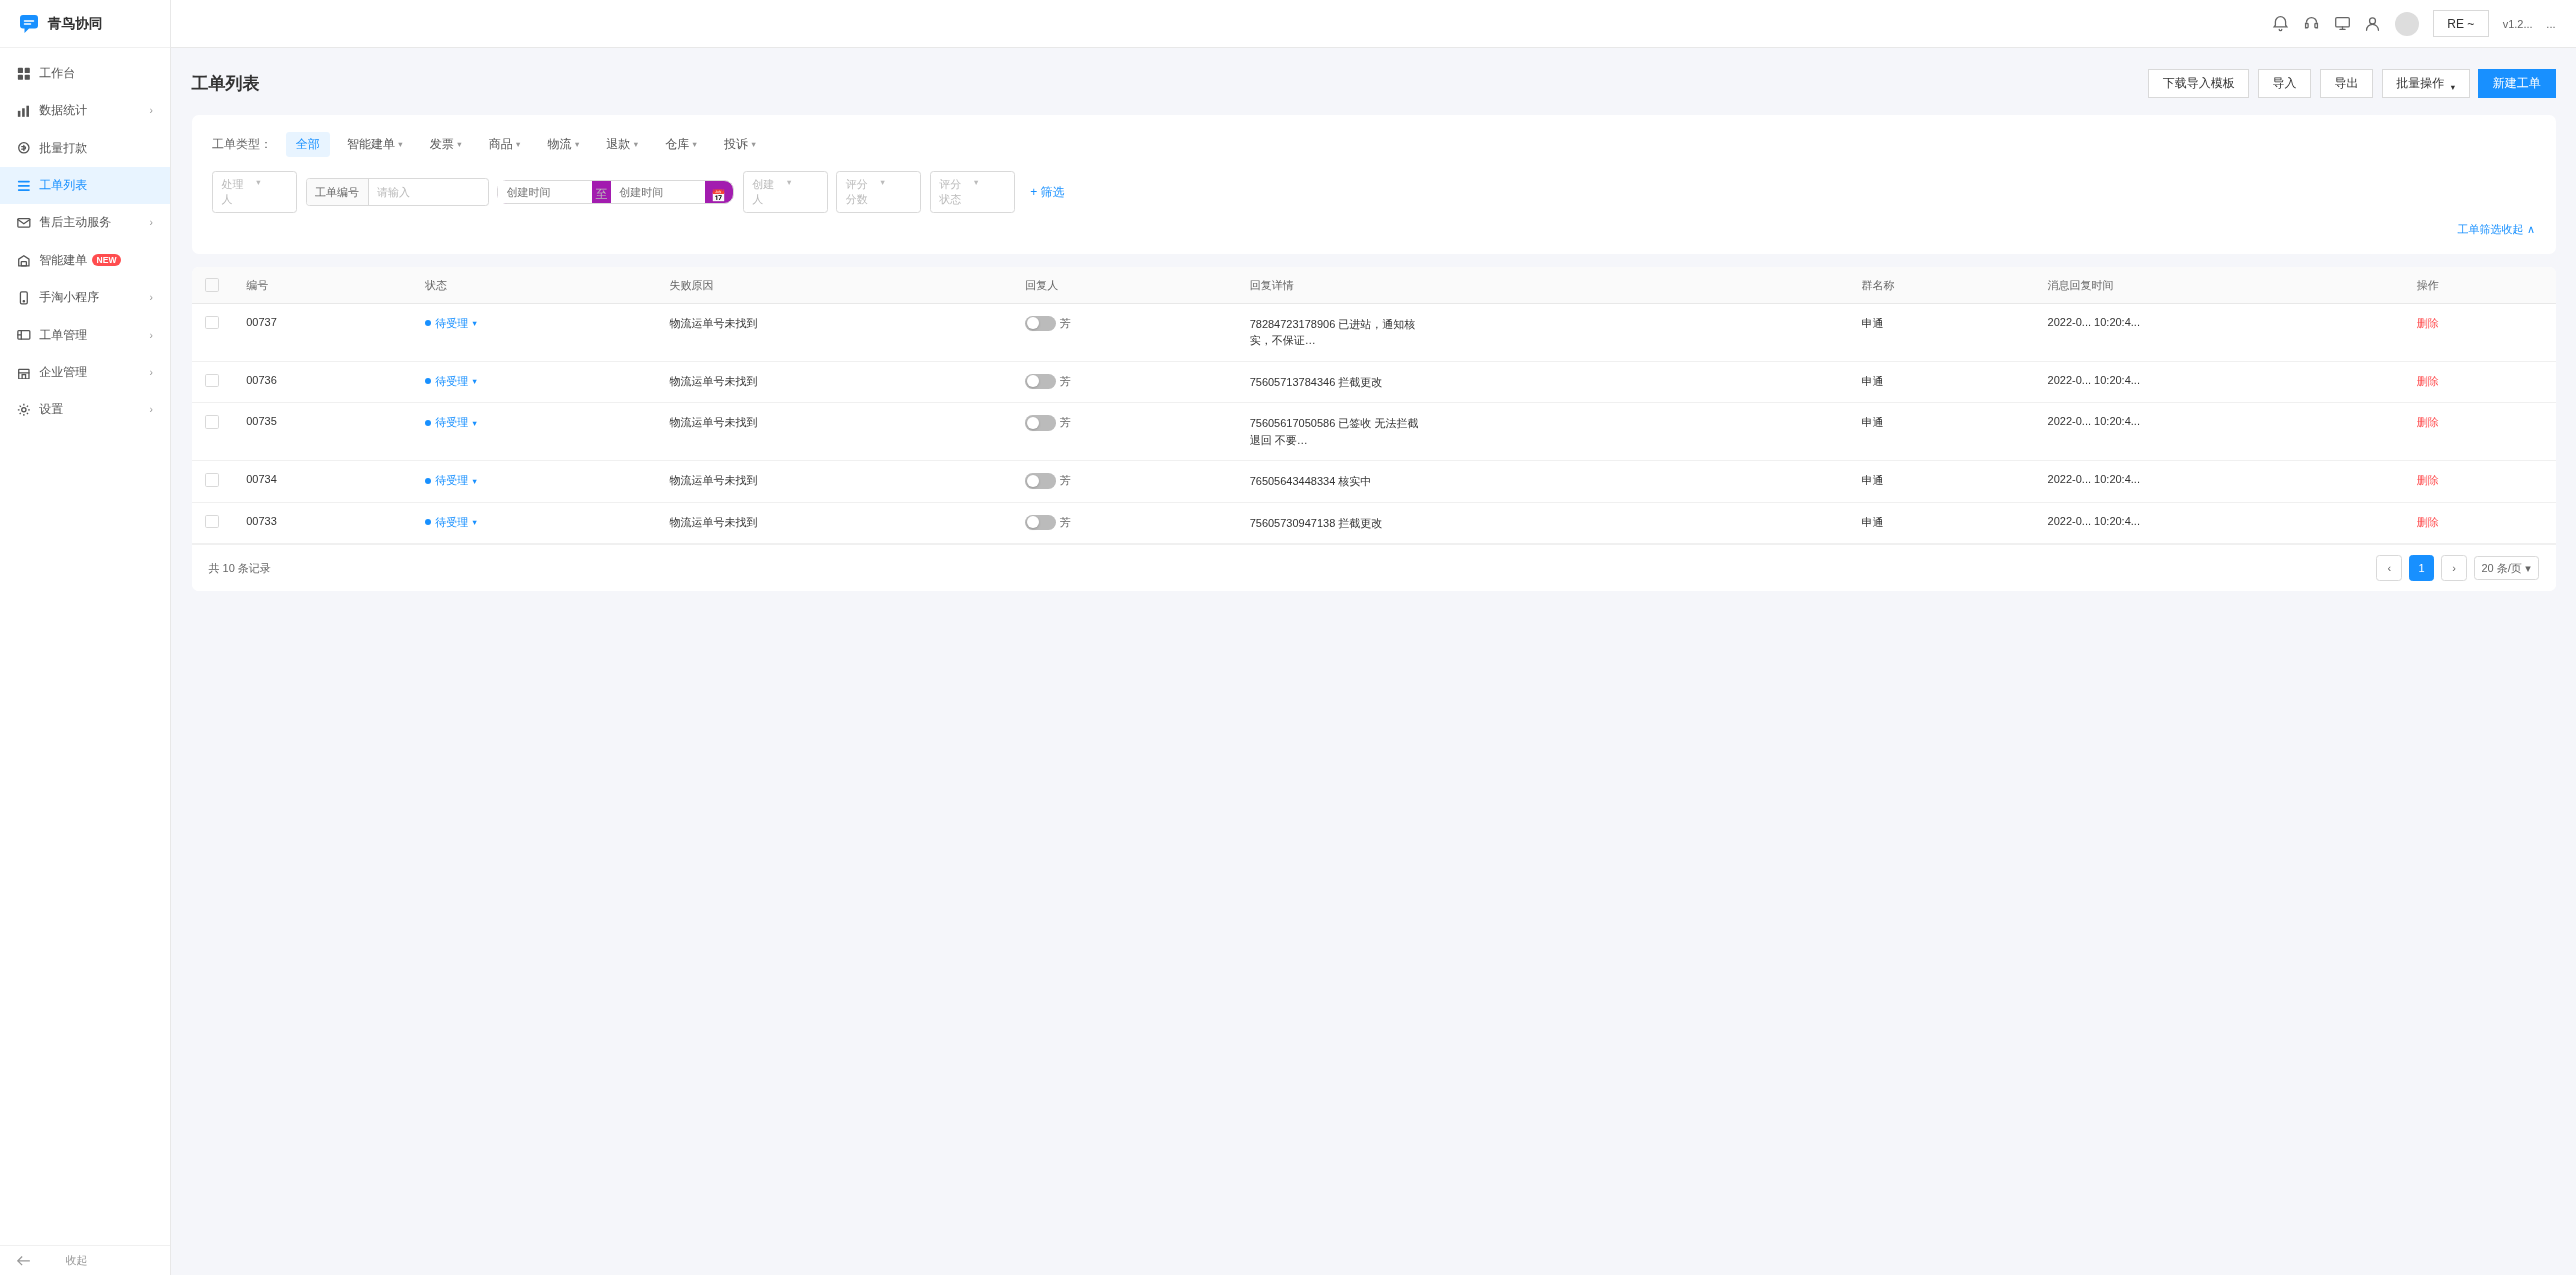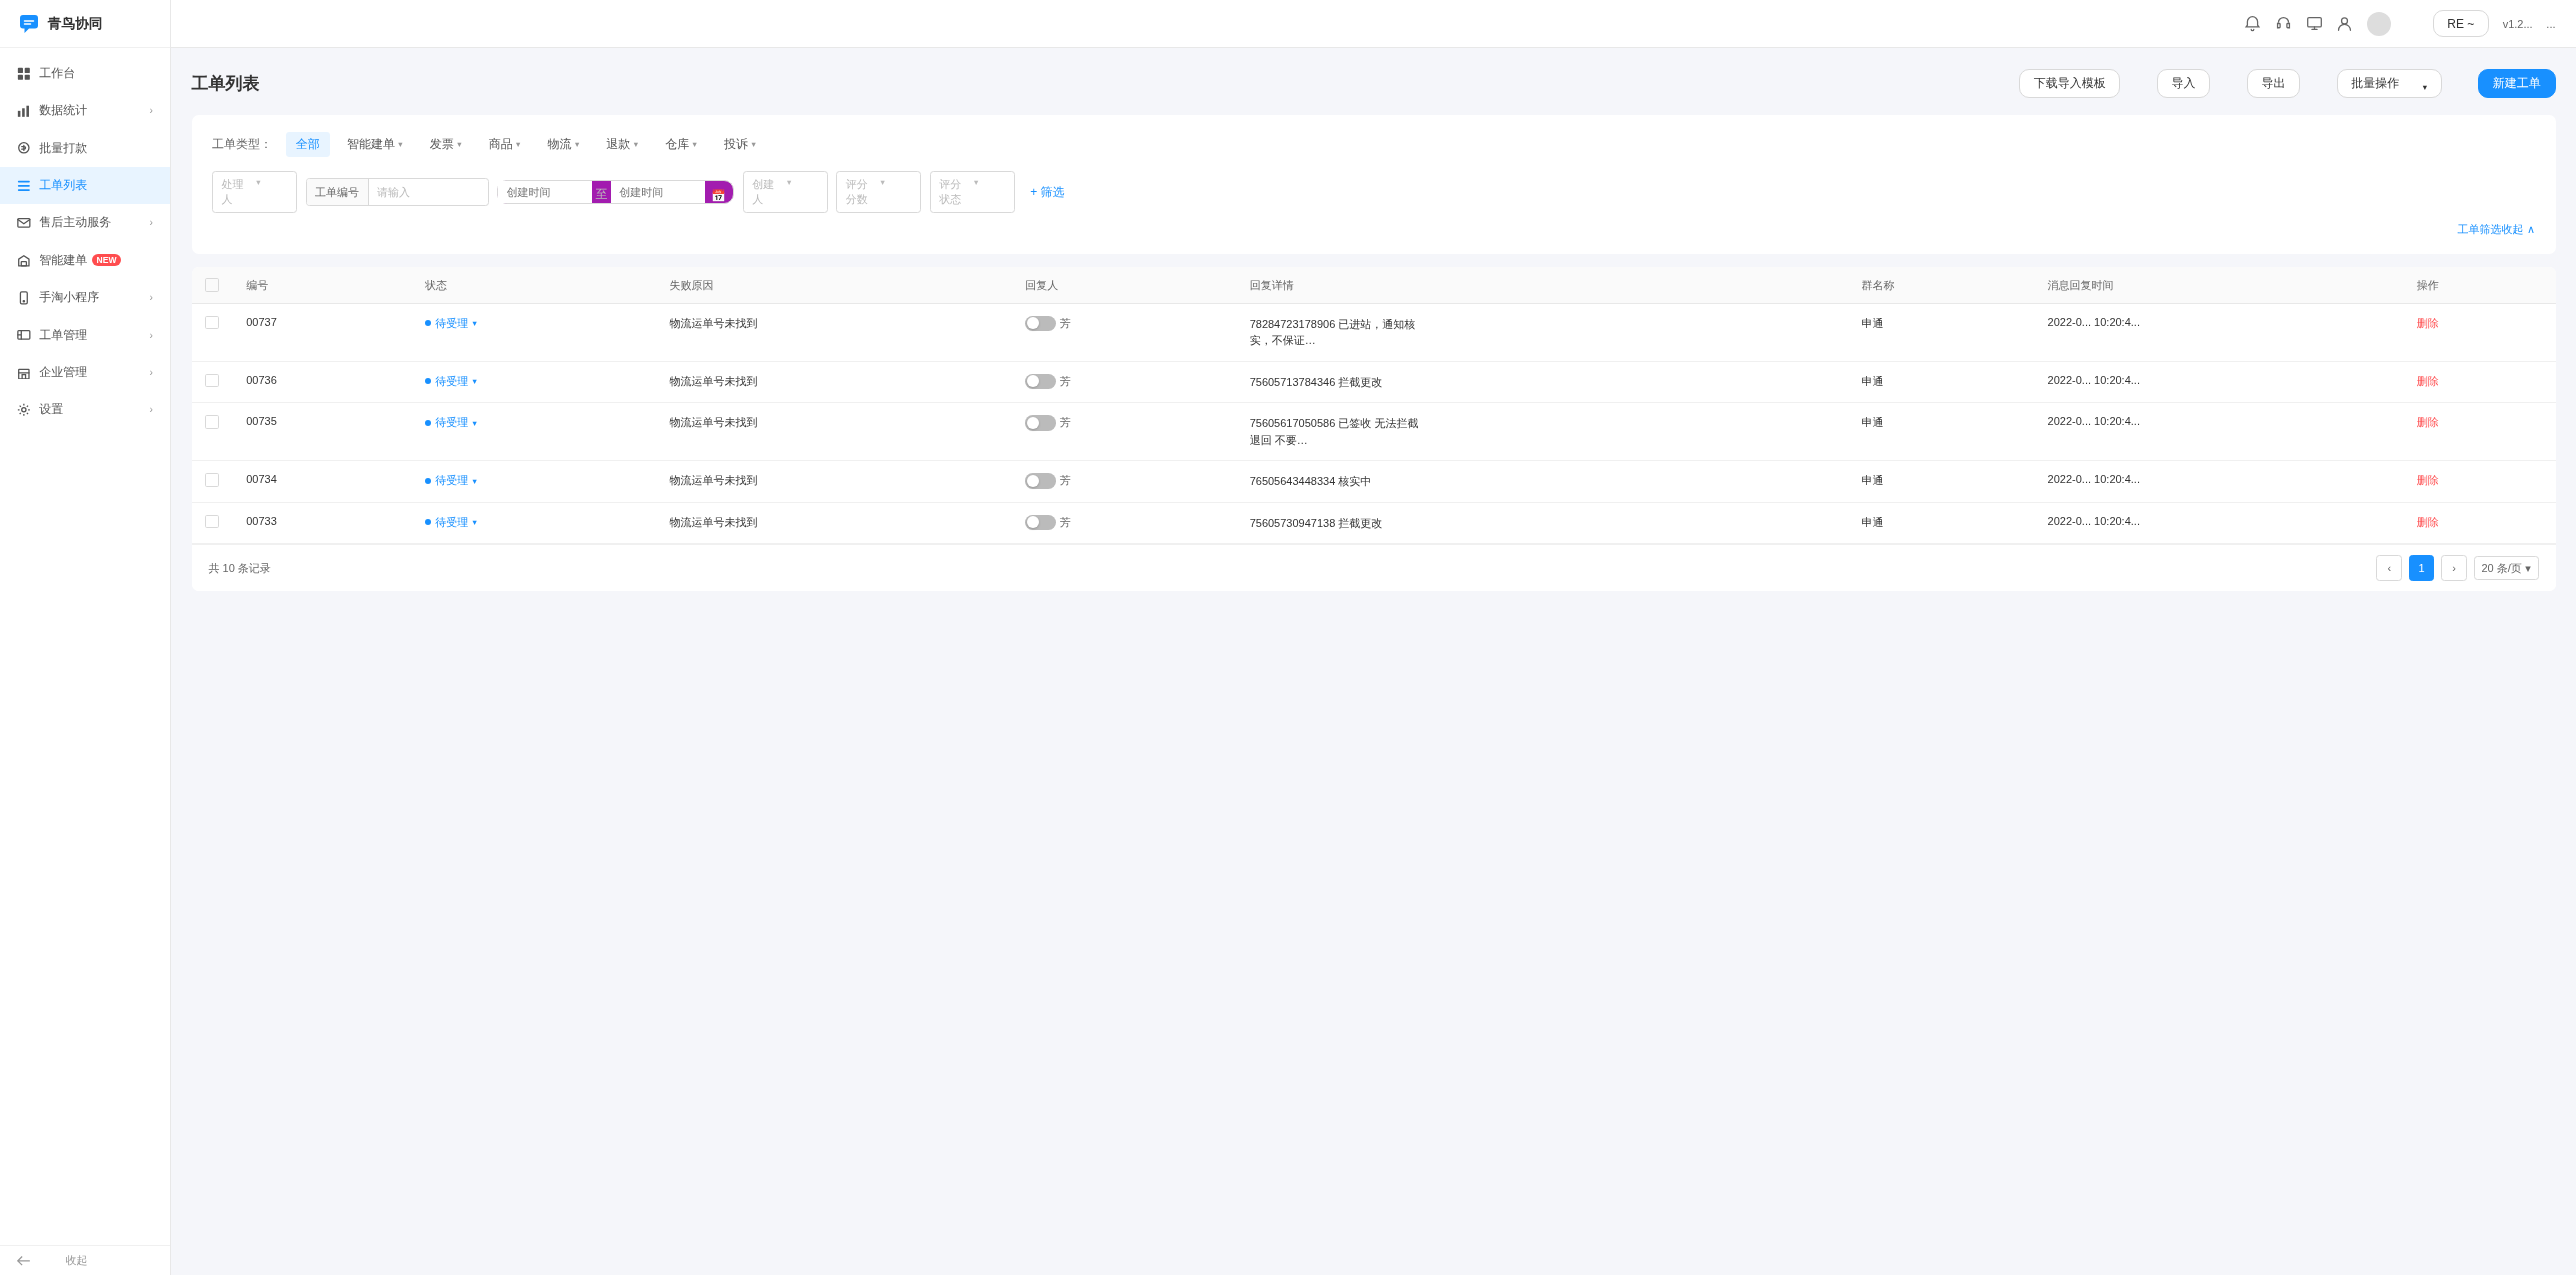--- a/index.html
+++ b/index.html
@@ -32,23 +32,23 @@
     .header-btn { background: #e8e8e8; border: none; border-radius: 3.4px; padding: 3.4px 8.5px; font-size: 11px; color: #333; cursor: pointer; }
     .header-text { font-size: 11px; color: #666; }
 
     
     .content { flex: 1; overflow-y: auto; padding: 20.5px; }
 
     
     .page-header { display: flex; align-items: center; justify-content: space-between; margin-bottom: 17px; }
     .page-title { font-size: 17px; font-weight: 600; color: #333; }
     .page-actions { display: flex; gap: 8.5px; align-items: center; }
-    .btn { border-radius: 10px; padding: 5.1px 13.7px; font-size: 12px; cursor: pointer; border: 0.9px solid #d9d9d9; background: #fff; color: #333; margin-left: 28px; }
+    .btn { border-radius: 0; padding: 5.1px 13.7px; font-size: 12px; cursor: pointer; border: 0.9px solid #d9d9d9; background: #fff; color: #333; }
     .btn-primary { background: #1890ff; color: #fff; border-color: #1890ff; }
-    .btn-dropdown { display: flex; align-items: flex-end; gap: 20px; }
+    .btn-dropdown { display: flex; align-items: flex-end; gap: 3px; }
 
     
     .filter-card { background: #fff; border-radius: 6.8px; padding: 17px 20.5px; margin-bottom: 13.7px; }
 
     
     .tab-filter { display: flex; align-items: center; gap: 6.8px; margin-bottom: 13.7px; flex-wrap: wrap; }
     .tab-label { color: #666; margin-right: 6.8px; font-size: 12px; }
     .tab-item { padding: 4.3px 10.2px; border-radius: 3.4px; cursor: pointer; color: #555; font-size: 12px; }
     .tab-item.active { color: #1890ff; background: #e8f4ff; }
     .tab-item-dropdown { display: flex; align-items: center; gap: 3.4px; padding: 4.3px 10.2px; border-radius: 3.4px; cursor: pointer; color: #555; font-size: 12px; }

